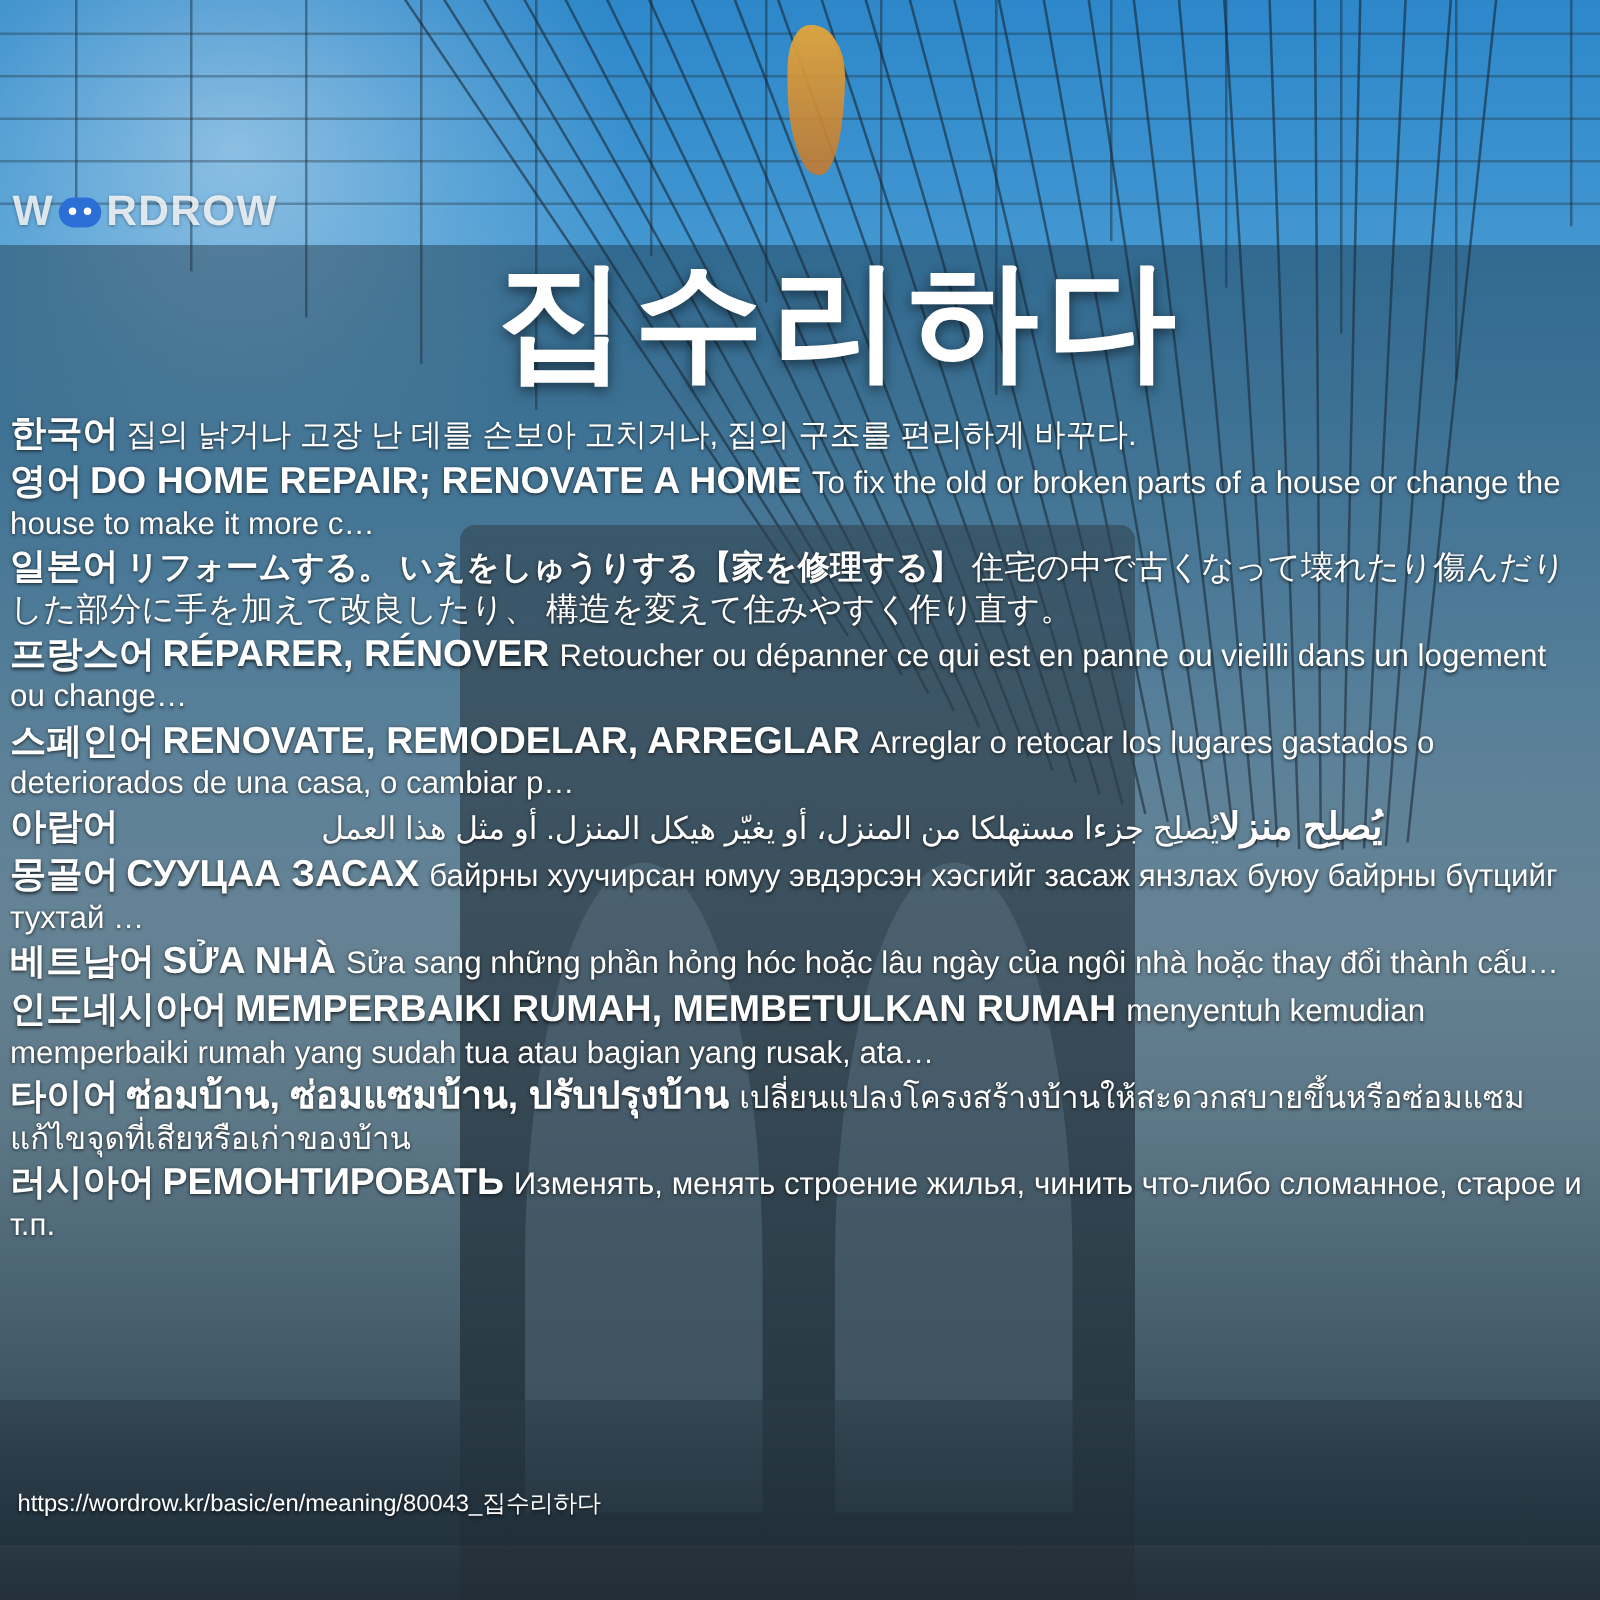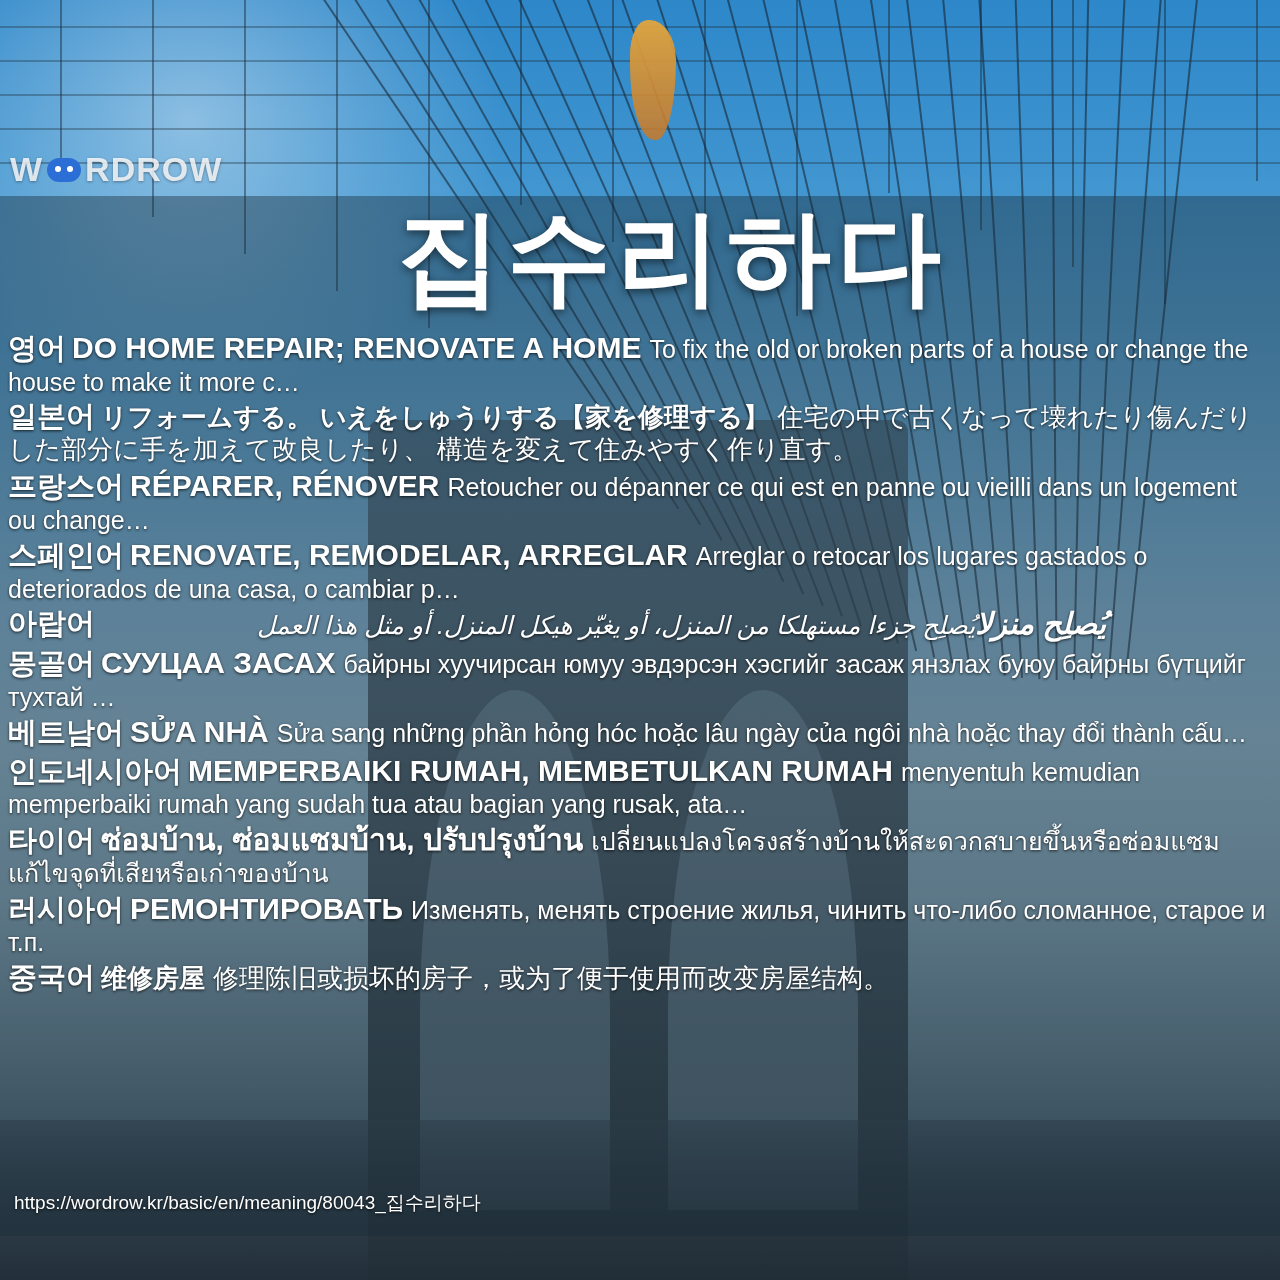--- a/index.html
+++ b/index.html
@@ -195,21 +195,20 @@
     margin-right: 8px;
   }
   .def {
     font-size: 25px;
     font-weight: normal;
   }
   .entry.rtl .term,
   .entry.rtl .def {
     direction: rtl;
     unicode-bidi: embed;
-    font-style: italic;
   }
   .entry.rtl {
     text-align: center;
     direction: rtl;
   }
   .entry.rtl .lang {
     float: left;
     direction: ltr;
   }
   .entry.cjk .def,
@@ -291,28 +290,28 @@
     <span>W</span>
     <span class="w-mark"></span>
     <span>RDROW</span>
   </div>
 
   <div class="overlay"></div>
 
   <div class="headword">집수리하다</div>
 
   <div class="entries" id="entries">
+      <div class="entry"><span class="lang">한국어</span><span class="def">집의 낡거나 고장 난 데를 손보아 고치거나, 집의 구조를 편리하게 바꾸다.</span></div>
       <div class="entry"><span class="lang">영어</span><span class="term">DO HOME REPAIR; RENOVATE A HOME</span><span class="def">To fix the old or broken parts of a house or change the house to make it more c…</span></div>
       <div class="entry cjk"><span class="lang">일본어</span><span class="term">リフォームする。 いえをしゅうりする【家を修理する】</span><span class="def">住宅の中で古くなって壊れたり傷んだりした部分に手を加えて改良したり、 構造を変えて住みやすく作り直す。</span></div>
       <div class="entry"><span class="lang">프랑스어</span><span class="term">RÉPARER, RÉNOVER</span><span class="def">Retoucher ou dépanner ce qui est en panne ou vieilli dans un logement ou change…</span></div>
       <div class="entry"><span class="lang">스페인어</span><span class="term">RENOVATE, REMODELAR, ARREGLAR</span><span class="def">Arreglar o retocar los lugares gastados o deteriorados de una casa, o cambiar p…</span></div>
       <div class="entry rtl"><span class="lang">아랍어</span><span class="term">يُصلِح منزلا</span><span class="def">يُصلِح جزءا مستهلكا من المنزل، أو يغيّر هيكل المنزل. أو مثل هذا العمل</span></div>
       <div class="entry"><span class="lang">몽골어</span><span class="term">СУУЦАА ЗАСАХ</span><span class="def">байрны хуучирсан юмуу эвдэрсэн хэсгийг засаж янзлах буюу байрны бүтцийг тухтай …</span></div>
       <div class="entry"><span class="lang">베트남어</span><span class="term">SỬA NHÀ</span><span class="def">Sửa sang những phần hỏng hóc hoặc lâu ngày của ngôi nhà hoặc thay đổi thành cấu…</span></div>
       <div class="entry"><span class="lang">인도네시아어</span><span class="term">MEMPERBAIKI RUMAH, MEMBETULKAN RUMAH</span><span class="def">menyentuh kemudian memperbaiki rumah yang sudah tua atau bagian yang rusak, ata…</span></div>
       <div class="entry"><span class="lang">타이어</span><span class="term">ซ่อมบ้าน, ซ่อมแซมบ้าน, ปรับปรุงบ้าน</span><span class="def">เปลี่ยนแปลงโครงสร้างบ้านให้สะดวกสบายขึ้นหรือซ่อมแซมแก้ไขจุดที่เสียหรือเก่าของบ้าน</span></div>
       <div class="entry"><span class="lang">러시아어</span><span class="term">РЕМОНТИРОВАТЬ</span><span class="def">Изменять, менять строение жилья, чинить что-либо сломанное, старое и т.п.</span></div>
-      <div class="entry cjk"><span class="lang">중국어</span><span class="term">维修房屋</span><span class="def">修理陈旧或损坏的房子，或为了便于使用而改变房屋结构。</span></div>
     </div>
 
   <div class="url">https://wordrow.kr/basic/en/meaning/80043_집수리하다</div>
 
 </div>
 
 </body></html>

